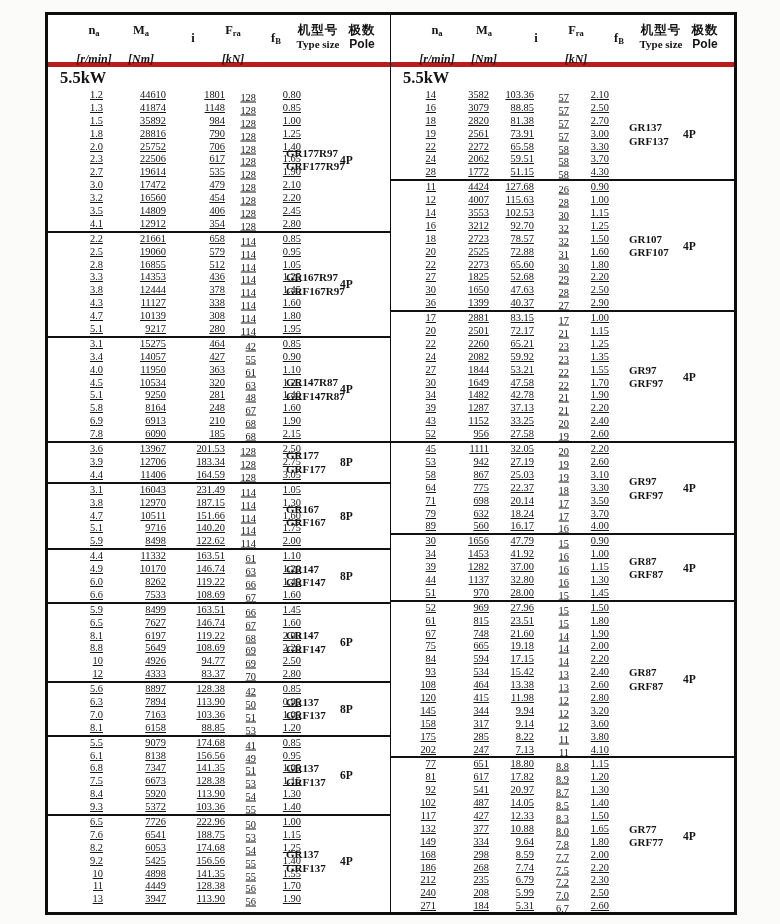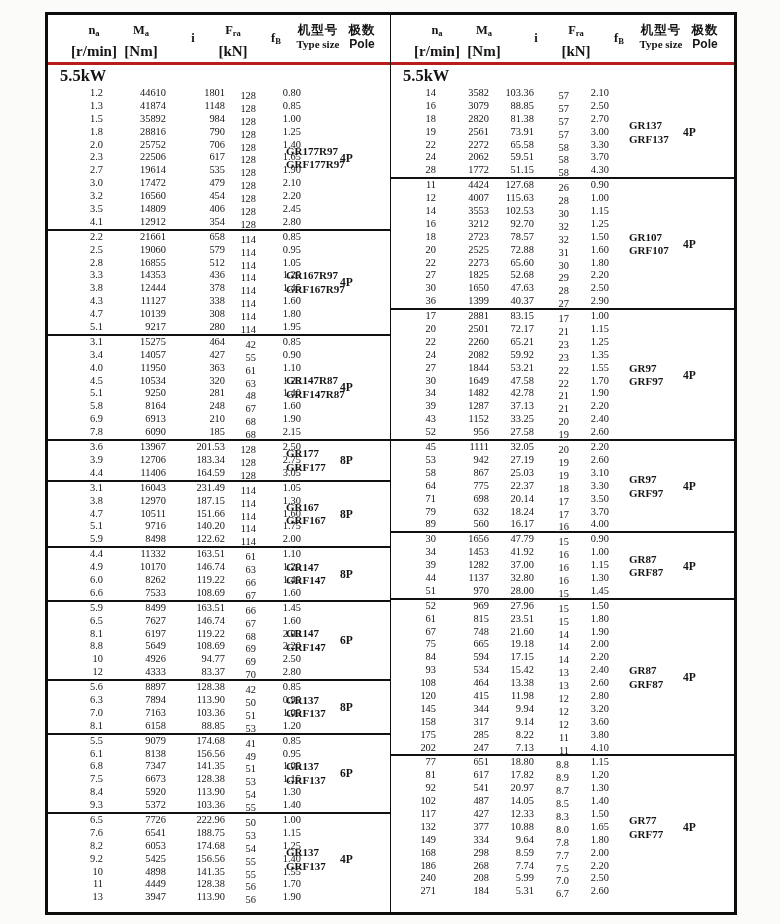--- a/index.html
+++ b/index.html
@@ -10,32 +10,32 @@
   }
   .page{position:absolute;inset:0;}
   .table-frame{
     position:absolute;left:45px;top:12px;width:692px;height:903px;
     border:3px solid #0d0d0d;background:#fff;
     display:flex;box-sizing:border-box;
   }
   .half{flex:1 1 50%;position:relative;box-sizing:border-box;display:flex;flex-direction:column;}
   .half.left{border-right:1.5px solid #0d0d0d;}
   
-  .col-header{position:relative;height:47px;border-bottom:3px solid #b91c1c;flex:0 0 auto;}
+  .col-header{position:relative;height:47px;border-bottom:5px solid #b91c1c;flex:0 0 auto;}
   .hc{position:absolute;text-align:center;font-weight:bold;line-height:12px;}
   .hc .sym{font-size:12.5px;}
   .hc sub{font-size:8.5px;vertical-align:-2px;}
-  .hc .unit{font-size:15px;margin-top:6px;}
+  .hc .unit{font-size:12px;margin-top:14px;font-style:italic;}
   .hc.cjk .cn{font-size:12.5px;letter-spacing:1px;}
   .hc.cjk .en{font-size:11px;margin-top:2px;}
   .hc.cjk .en.mono{font-family:Liberation Sans, sans-serif;font-size:12px;}
   
   .kw-row{height:22px;flex:0 0 auto;font-weight:bold;font-size:16.5px;line-height:22px;padding-left:12px;}
   
-  .blocks{flex:1 1 auto;}
+  .blocks{flex:1 1 auto;text-decoration:underline;}
   .block{position:relative;}
   .block + .block{border-top:2px solid #111;}
   .row{display:grid;height:12.9px;align-items:center;}
   .half.left  .row{grid-template-columns:55px 63px 59px 31px 45px;}
   .half.right .row{grid-template-columns:45px 53px 45px 35px 40px;}
   .cell{text-align:right;font-size:10.4px;line-height:12.9px;white-space:nowrap;}
   .cell.c3{transform:translateY(2.5px);}
   .type-stack{
     position:absolute;left:238px;top:50%;transform:translateY(-50%);
     font-weight:bold;font-size:11px;line-height:13.5px;white-space:nowrap;
@@ -1077,20 +1077,27 @@
               <span class="cell c4">2.00</span>
             </div>
             <div class="row">
               <span class="cell c0">186</span>
               <span class="cell c1">268</span>
               <span class="cell c2">7.74</span>
               <span class="cell c3">7.5</span>
               <span class="cell c4">2.20</span>
             </div>
             <div class="row">
+              <span class="cell c0">212</span>
+              <span class="cell c1">235</span>
+              <span class="cell c2">6.79</span>
+              <span class="cell c3">7.2</span>
+              <span class="cell c4">2.30</span>
+            </div>
+            <div class="row">
               <span class="cell c0">240</span>
               <span class="cell c1">208</span>
               <span class="cell c2">5.99</span>
               <span class="cell c3">7.0</span>
               <span class="cell c4">2.50</span>
             </div>
             <div class="row">
               <span class="cell c0">271</span>
               <span class="cell c1">184</span>
               <span class="cell c2">5.31</span>

